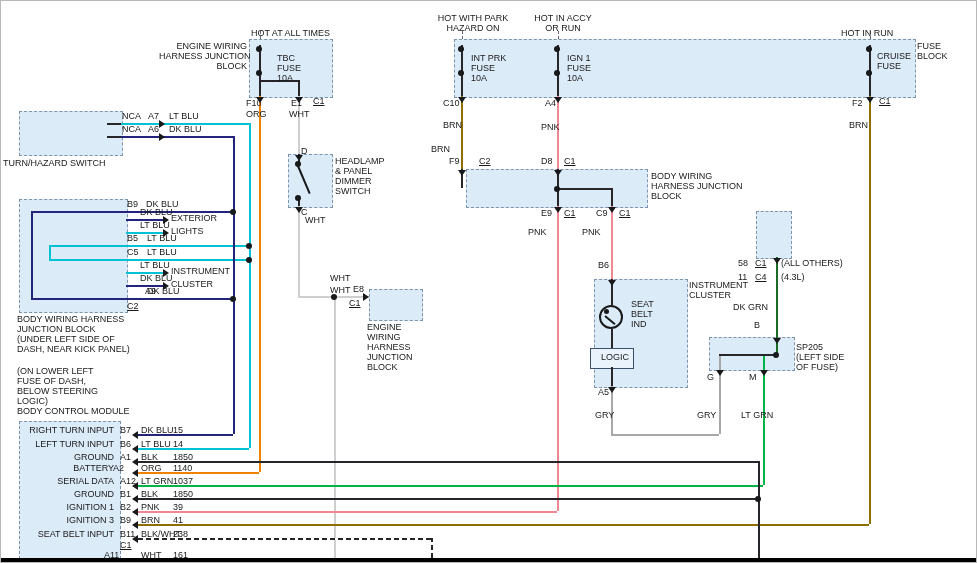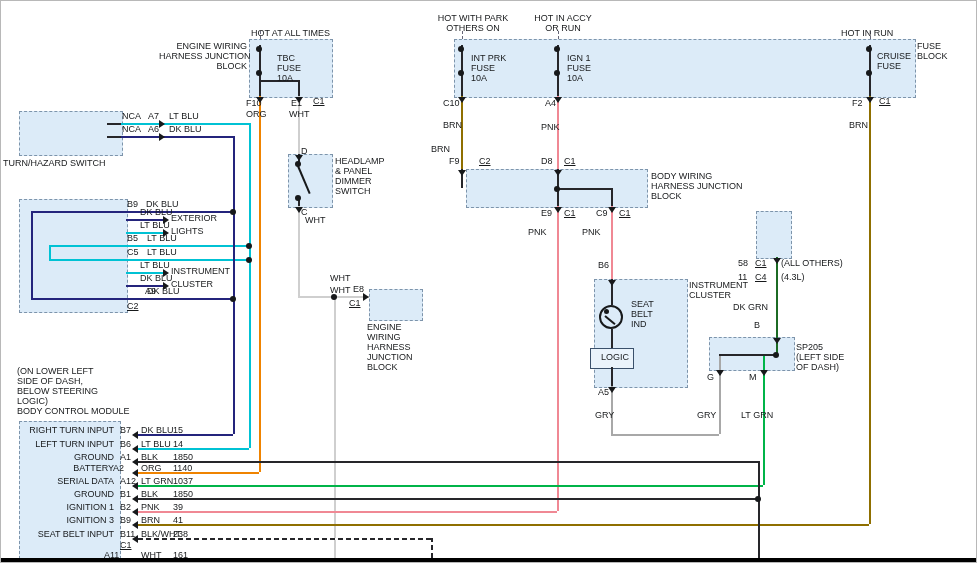--- a/index.html
+++ b/index.html
@@ -177,21 +177,21 @@
   <div class="aL" style="left:131px;top:468px"></div>
   <div class="aL" style="left:131px;top:481px"></div>
   <div class="aL" style="left:131px;top:494px"></div>
   <div class="aL" style="left:131px;top:507px"></div>
   <div class="aL" style="left:131px;top:520px"></div>
   <div class="aL" style="left:131px;top:534px"></div>
 
   <div class="t" style="left:250px;top:27px">HOT AT ALL TIMES</div>
   <div class="t c" style="left:428px;top:12px;width:88px">
     <span>HOT WITH PARK</span>
-      <span>OTHERS ON</span>
+      <span>HAZARD ON</span>
   </div>
   <div class="t c" style="left:520px;top:12px;width:84px">
     <span>HOT IN ACCY</span>
       <span>OR RUN</span>
   </div>
   <div class="t" style="left:840px;top:27px">HOT IN RUN</div>
 
   <div class="t r" style="left:158px;top:40px;width:88px">
     <span>ENGINE WIRING</span>
       <span>HARNESS JUNCTION</span>
@@ -257,23 +257,29 @@
   <div class="t" style="left:146px;top:246px">LT BLU</div>
   <div class="t" style="left:139px;top:259px">LT BLU</div>
   <div class="t" style="left:139px;top:272px">DK BLU</div>
   <div class="t" style="left:170px;top:264px;line-height:13px">
     <span>INSTRUMENT</span>
       <span>CLUSTER</span>
   </div>
   <div class="t" style="left:144px;top:285px">A9</div>
   <div class="t" style="left:146px;top:285px">DK BLU</div>
   <div class="t u" style="left:126px;top:300px">C2</div>
+  <div class="t" style="left:16px;top:313px">
+    <span>BODY WIRING HARNESS</span>
+      <span>JUNCTION BLOCK</span>
+      <span>(UNDER LEFT SIDE OF</span>
+      <span>DASH, NEAR KICK PANEL)</span>
+  </div>
   <div class="t" style="left:16px;top:365px">
     <span>(ON LOWER LEFT</span>
-      <span>SIDE OF DASH,</span>
+      <span>FUSE OF DASH,</span>
       <span>BELOW STEERING</span>
       <span>LOGIC)</span>
       <span>BODY CONTROL MODULE</span>
   </div>
 
   <div class="t" style="left:300px;top:145px">D</div>
   <div class="t" style="left:334px;top:155px">
     <span>HEADLAMP</span>
       <span>&amp; PANEL</span>
       <span>DIMMER</span>
@@ -330,21 +336,21 @@
   </div>
   <div class="t c" style="left:589px;top:351px;width:50px">LOGIC</div>
   <div class="t" style="left:597px;top:386px">A5</div>
   <div class="t" style="left:594px;top:409px">GRY</div>
   <div class="t" style="left:696px;top:409px">GRY</div>
   <div class="t" style="left:740px;top:409px">LT GRN</div>
 
   <div class="t" style="left:795px;top:341px">
     <span>SP205</span>
       <span>(LEFT SIDE</span>
-      <span>OF DASH)</span>
+      <span>OF FUSE)</span>
   </div>
   <div class="t" style="left:706px;top:371px">G</div>
   <div class="t" style="left:748px;top:371px">M</div>
 
   <div class="t r" style="left:18px;top:424px;width:95px">RIGHT TURN INPUT</div>
   <div class="t" style="left:119px;top:424px">B7</div>
   <div class="t" style="left:140px;top:424px">DK BLU</div>
   <div class="t" style="left:172px;top:424px">15</div>
 
   <div class="t r" style="left:18px;top:438px;width:95px">LEFT TURN INPUT</div>

